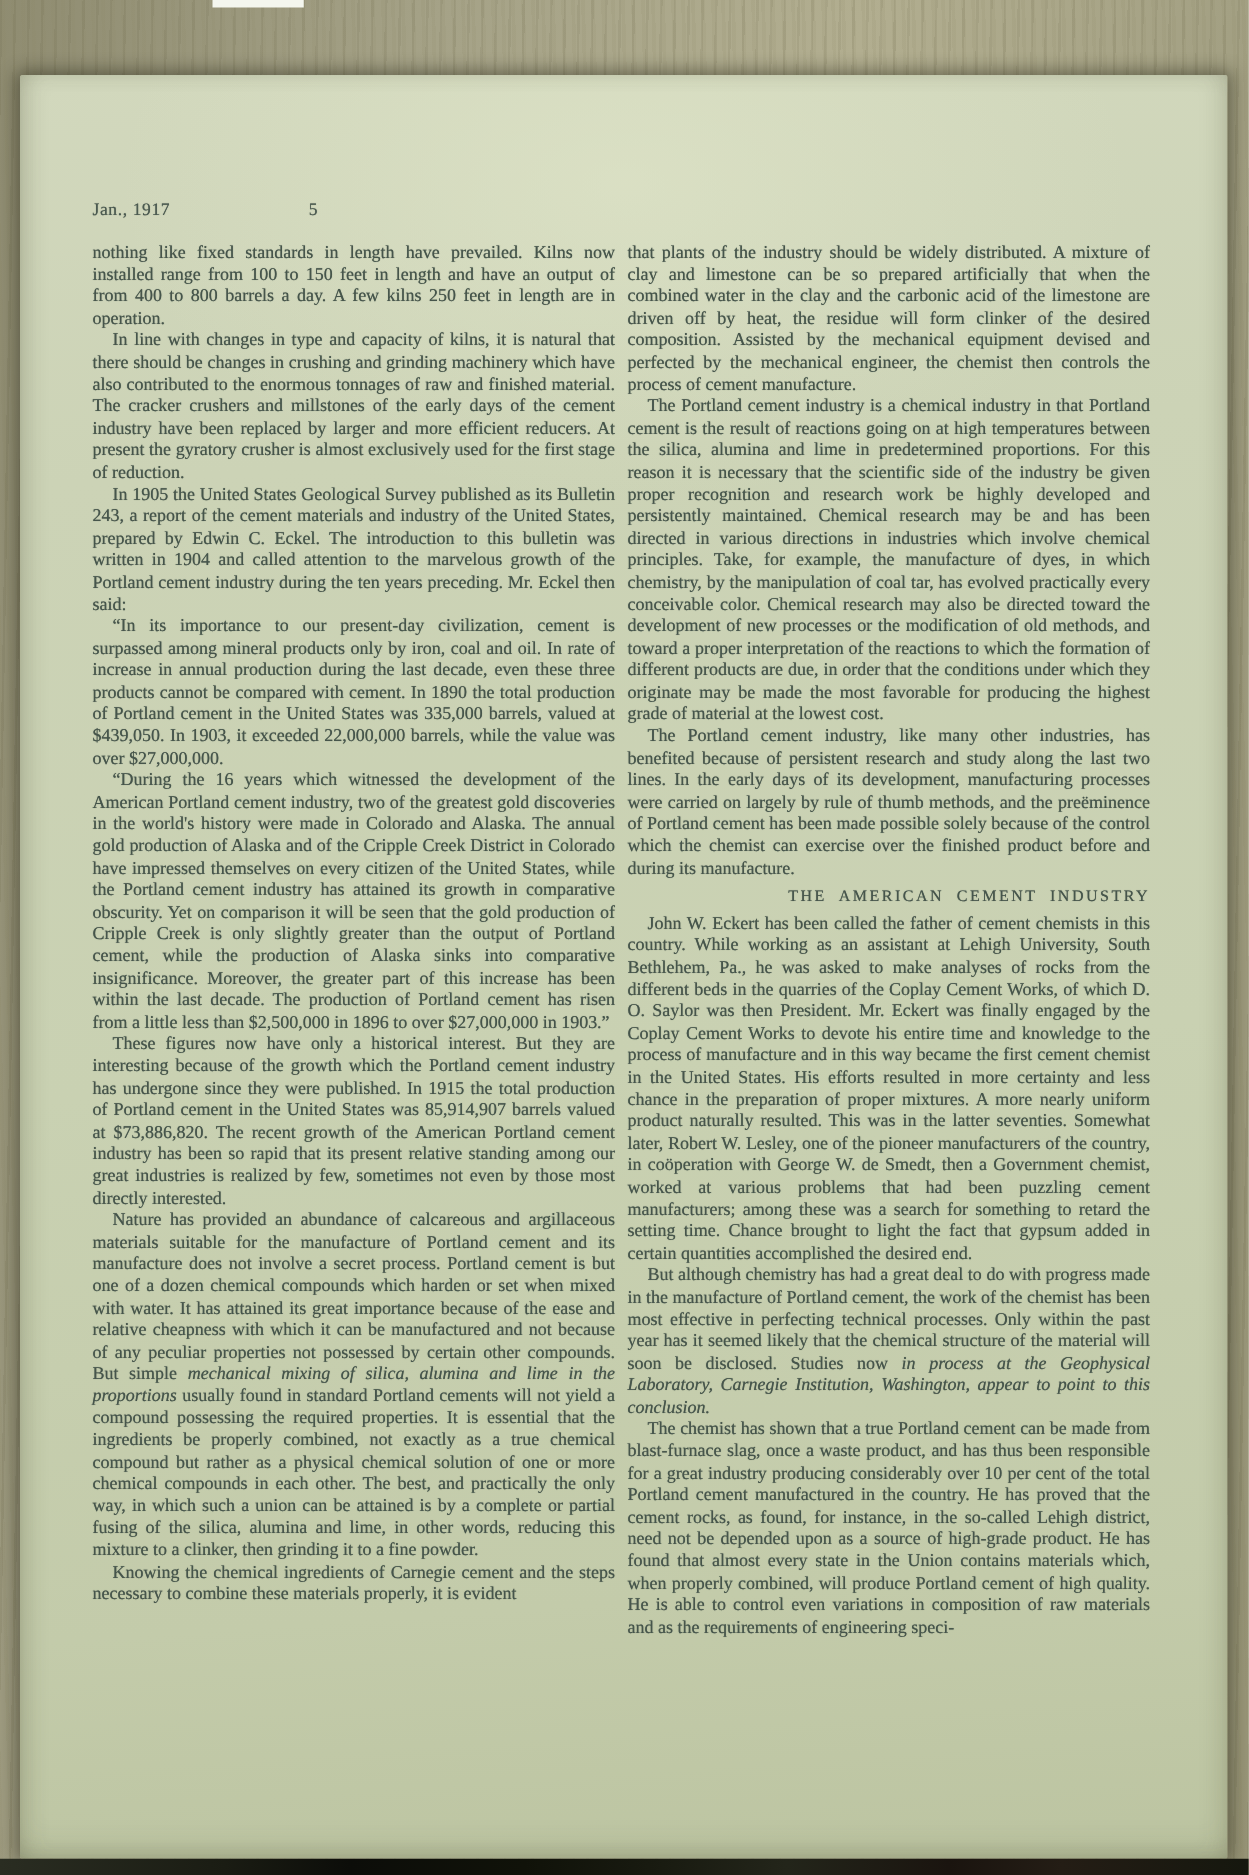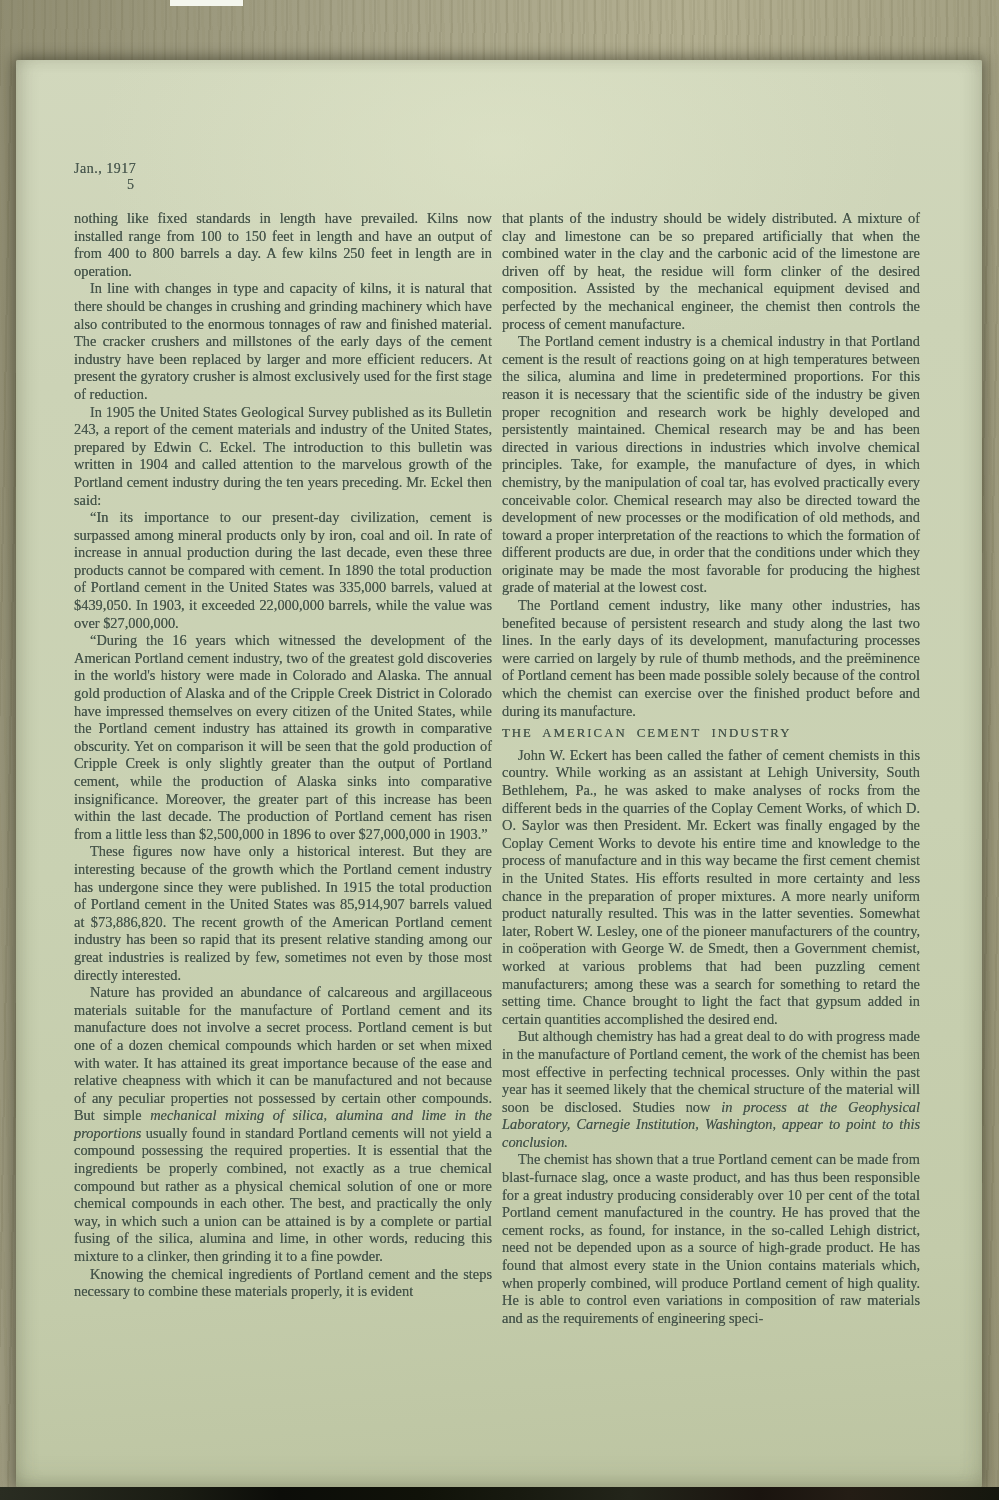--- a/index.html
+++ b/index.html
@@ -31,21 +31,20 @@
   }
   .content{
     padding:101px 62px 0 58px;
     color:#47564c;
   }
   .page-header{
     display:flex;align-items:baseline;
     font-size:14px;
     color:#4c5b51;
     text-shadow:0 0 0.6px rgba(70,85,75,0.85);
-    flex-direction:column;
   }
   .issue-date{width:120px;white-space:nowrap;letter-spacing:0.5px;}
   .journal-title{
     flex:1;text-align:center;
     font-style:italic;
     font-size:14.5px;
     letter-spacing:2.4px;
     word-spacing:4px;
     white-space:nowrap;
   }
@@ -59,21 +58,21 @@
     font-size:14.4px;
     line-height:17.6px;
     text-align:justify;
     color:#46554b;
     text-shadow:0 0 0.6px rgba(68,84,74,0.85);
   }
   .col p{margin:0;text-indent:16px;}
   .col p.no-indent{text-indent:0;}
   .col i{font-style:italic;}
   .section-heading{
-    text-align:left;
+    text-align:right;
     text-indent:0 !important;
     font-size:12.8px;
     letter-spacing:2px;
     word-spacing:5px;
     margin:5px 0 4px 0 !important;
   }
   .bottom-strip{
     position:absolute;left:0;bottom:0;width:999px;height:13px;
     background:linear-gradient(90deg,
       #2a2d22 0%, #1a1c13 18%, #0c0d09 28%, #101209 42%,
@@ -98,21 +97,21 @@
       <div class="columns">
 
         <div class="col">
           <p class="no-indent">nothing like fixed standards in length have prevailed. Kilns now installed range from 100 to 150 feet in length and have an output of from 400 to 800 barrels a day. A few kilns 250 feet in length are in operation.</p>
           <p>In line with changes in type and capacity of kilns, it is natural that there should be changes in crushing and grinding machinery which have also contributed to the enormous tonnages of raw and finished material. The cracker crushers and millstones of the early days of the cement industry have been replaced by larger and more efficient reducers. At present the gyratory crusher is almost exclusively used for the first stage of reduction.</p>
           <p>In 1905 the United States Geological Survey published as its Bulletin 243, a report of the cement materials and industry of the United States, prepared by Edwin C. Eckel. The introduction to this bulletin was written in 1904 and called attention to the marvelous growth of the Portland cement industry during the ten years preceding. Mr. Eckel then said:</p>
           <p>“In its importance to our present-day civilization, cement is surpassed among mineral products only by iron, coal and oil. In rate of increase in annual production during the last decade, even these three products cannot be compared with cement. In 1890 the total production of Portland cement in the United States was 335,000 barrels, valued at $439,050. In 1903, it exceeded 22,000,000 barrels, while the value was over $27,000,000.</p>
           <p>“During the 16 years which witnessed the development of the American Portland cement industry, two of the greatest gold discoveries in the world's history were made in Colorado and Alaska. The annual gold production of Alaska and of the Cripple Creek District in Colorado have impressed themselves on every citizen of the United States, while the Portland cement industry has attained its growth in comparative obscurity. Yet on comparison it will be seen that the gold production of Cripple Creek is only slightly greater than the output of Portland cement, while the production of Alaska sinks into comparative insignificance. Moreover, the greater part of this increase has been within the last decade. The production of Portland cement has risen from a little less than $2,500,000 in 1896 to over $27,000,000 in 1903.”</p>
           <p>These figures now have only a historical interest. But they are interesting because of the growth which the Portland cement industry has undergone since they were published. In 1915 the total production of Portland cement in the United States was 85,914,907 barrels valued at $73,886,820. The recent growth of the American Portland cement industry has been so rapid that its present relative standing among our great industries is realized by few, sometimes not even by those most directly interested.</p>
           <p><span>Nature has provided an abundance of calcareous and argillaceous materials suitable for the manufacture of Portland cement and its manufacture does not involve a secret process. Portland cement is but one of a dozen chemical compounds which harden or set when mixed with water. It has attained its great importance because of the ease and relative cheapness with which it can be manufactured and not because of any peculiar properties not possessed by certain other compounds. But simple </span><i>mechanical mixing of silica, alumina and lime in the proportions</i><span> usually found in standard Portland cements will not yield a compound possessing the required properties. It is essential that the ingredients be properly combined, not exactly as a true chemical compound but rather as a physical chemical solution of one or more chemical compounds in each other. The best, and practically the only way, in which such a union can be attained is by a complete or partial fusing of the silica, alumina and lime, in other words, reducing this mixture to a clinker, then grinding it to a fine powder.</span></p>
-          <p>Knowing the chemical ingredients of Portland cement and the steps necessary to combine these materials properly, it is evident</p>
+          <p>Knowing the chemical ingredients of Carnegie cement and the steps necessary to combine these materials properly, it is evident</p>
         </div>
 
         <div class="col">
           <p class="no-indent">that plants of the industry should be widely distributed. A mixture of clay and limestone can be so prepared artificially that when the combined water in the clay and the carbonic acid of the limestone are driven off by heat, the residue will form clinker of the desired composition. Assisted by the mechanical equipment devised and perfected by the mechanical engineer, the chemist then controls the process of cement manufacture.</p>
           <p>The Portland cement industry is a chemical industry in that Portland cement is the result of reactions going on at high temperatures between the silica, alumina and lime in predetermined proportions. For this reason it is necessary that the scientific side of the industry be given proper recognition and research work be highly developed and persistently maintained. Chemical research may be and has been directed in various directions in industries which involve chemical principles. Take, for example, the manufacture of dyes, in which chemistry, by the manipulation of coal tar, has evolved practically every conceivable color. Chemical research may also be directed toward the development of new processes or the modification of old methods, and toward a proper interpretation of the reactions to which the formation of different products are due, in order that the conditions under which they originate may be made the most favorable for producing the highest grade of material at the lowest cost.</p>
           <p>The Portland cement industry, like many other industries, has benefited because of persistent research and study along the last two lines. In the early days of its development, manufacturing processes were carried on largely by rule of thumb methods, and the preëminence of Portland cement has been made possible solely because of the control which the chemist can exercise over the finished product before and during its manufacture.</p>
           <p class="section-heading">THE AMERICAN CEMENT INDUSTRY</p>
           <p>John W. Eckert has been called the father of cement chemists in this country. While working as an assistant at Lehigh University, South Bethlehem, Pa., he was asked to make analyses of rocks from the different beds in the quarries of the Coplay Cement Works, of which D. O. Saylor was then President. Mr. Eckert was finally engaged by the Coplay Cement Works to devote his entire time and knowledge to the process of manufacture and in this way became the first cement chemist in the United States. His efforts resulted in more certainty and less chance in the preparation of proper mixtures. A more nearly uniform product naturally resulted. This was in the latter seventies. Somewhat later, Robert W. Lesley, one of the pioneer manufacturers of the country, in coöperation with George W. de Smedt, then a Government chemist, worked at various problems that had been puzzling cement manufacturers; among these was a search for something to retard the setting time. Chance brought to light the fact that gypsum added in certain quantities accomplished the desired end.</p>
           <p><span>But although chemistry has had a great deal to do with progress made in the manufacture of Portland cement, the work of the chemist has been most effective in perfecting technical processes. Only within the past year has it seemed likely that the chemical structure of the material will soon be disclosed. Studies now </span><i>in process at the Geophysical Laboratory, Carnegie Institution, Washington, appear to point to this conclusion.</i></p>
           <p>The chemist has shown that a true Portland cement can be made from blast-furnace slag, once a waste product, and has thus been responsible for a great industry producing considerably over 10 per cent of the total Portland cement manufactured in the country. He has proved that the cement rocks, as found, for instance, in the so-called Lehigh district, need not be depended upon as a source of high-grade product. He has found that almost every state in the Union contains materials which, when properly combined, will produce Portland cement of high quality. He is able to control even variations in composition of raw materials and as the requirements of engineering speci-</p>

